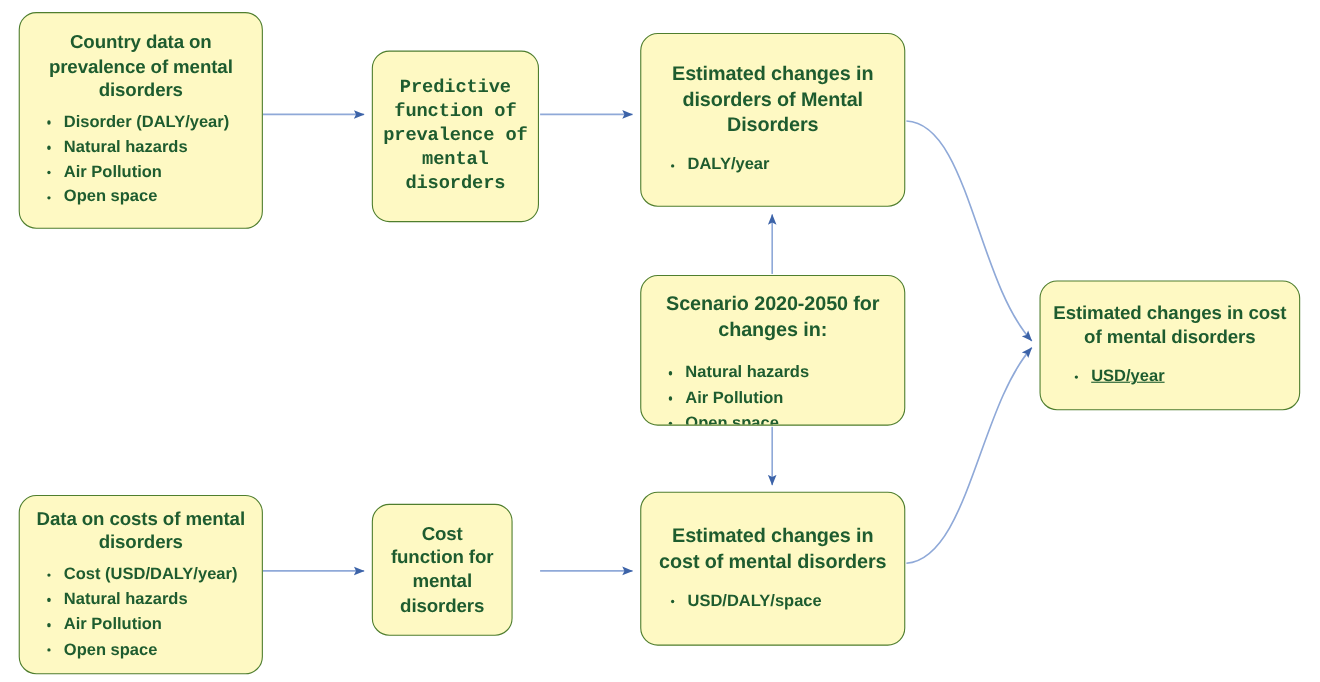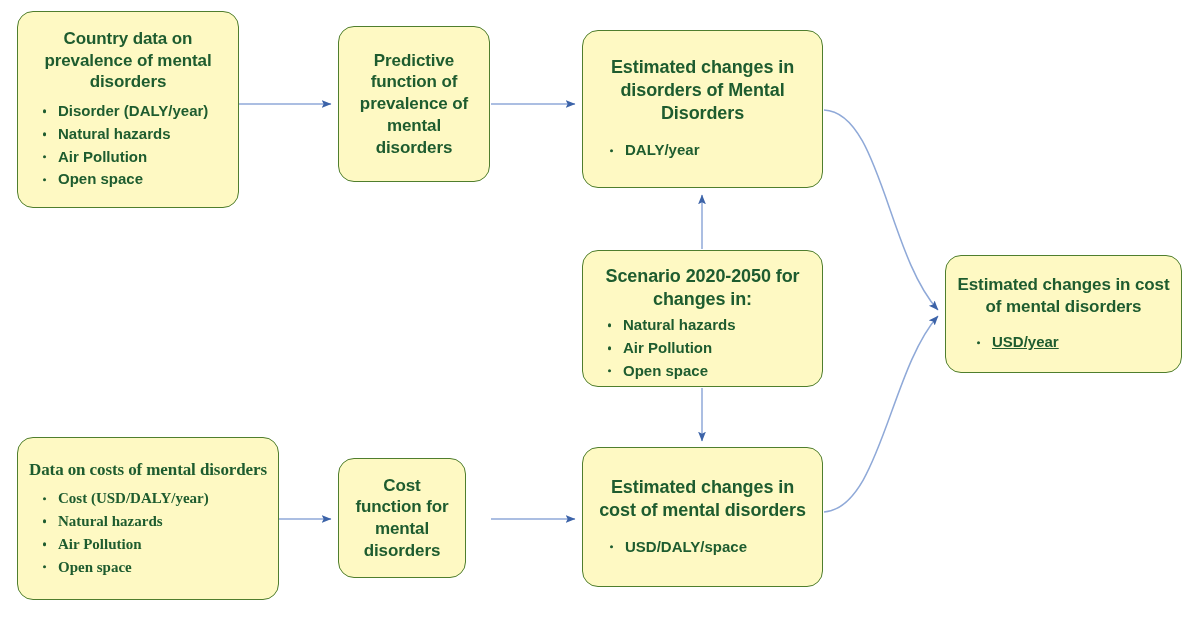--- a/index.html
+++ b/index.html
@@ -72,25 +72,25 @@
     top: 50%;
     transform: translateY(-50%);
     width: 3.4px;
     height: 3.4px;
     background: #1e5c2f;
     border-radius: 50%;
   }
 
   
   #node-country-data   { left: 17px;  top: 11px;  width: 222px; height: 197px; }
-  #node-predictive-fn  { left: 338px; top: 26px;  width: 152px; height: 156px; }
+  #node-predictive-fn  { left: 338px; top: 46px;  width: 152px; height: 156px; font-family: Liberation Mono, monospace; }
   #node-est-prevalence { left: 582px; top: 30px;  width: 241px; height: 158px; }
   #node-scenario       { left: 582px; top: 250px; width: 241px; height: 137px; }
   #node-est-cost-final { left: 945px; top: 255px; width: 237px; height: 118px; }
-  #node-cost-data      { left: 17px;  top: 437px; width: 262px; height: 163px; font-family: Liberation Serif, serif; }
+  #node-cost-data      { left: 17px;  top: 450px; width: 222px; height: 163px; }
   #node-cost-fn        { left: 338px; top: 458px; width: 128px; height: 120px; }
   #node-est-cost-mid   { left: 582px; top: 447px; width: 241px; height: 140px; }
 
   #node-country-data   .node-title { font-size: 17px; }
   #node-country-data   .bullets li { font-size: 15px; }
   #node-predictive-fn  .node-title { font-size: 17px; }
   #node-est-prevalence .node-title { font-size: 18px; }
   #node-est-prevalence .bullets    { padding-left: 26px; }
   #node-est-prevalence .bullets li { font-size: 15px; }
   #node-scenario       .node-title { font-size: 18px; }
@@ -101,21 +101,21 @@
   #node-cost-data      .node-title { font-size: 17px; }
   #node-cost-data      .bullets li { font-size: 15px; }
   #node-cost-fn        .node-title { font-size: 17px; }
   #node-est-cost-mid   .node-title { font-size: 18px; }
   #node-est-cost-mid   .bullets    { padding-left: 26px; }
   #node-est-cost-mid   .bullets li { font-size: 15px; }
 
   #node-est-prevalence .node-title,
   #node-est-cost-mid   .node-title,
   #node-est-cost-final .node-title { margin-bottom: 14px; }
-  #node-scenario .node-title { margin-bottom: 3px; }
+  #node-scenario .node-title { margin-bottom: 17px; }
   #node-scenario { justify-content: flex-start; padding-top: 14px; }
 </style>
 </head>
 <body>
 
 <div id="canvas">
 
   <svg id="edges" viewBox="0 0 1200 620" xmlns="http://www.w3.org/2000/svg">
     <defs>
       <marker id="arrowhead" markerWidth="7" markerHeight="7" refX="6.2" refY="3.1" orient="auto" markerUnits="strokeWidth">

